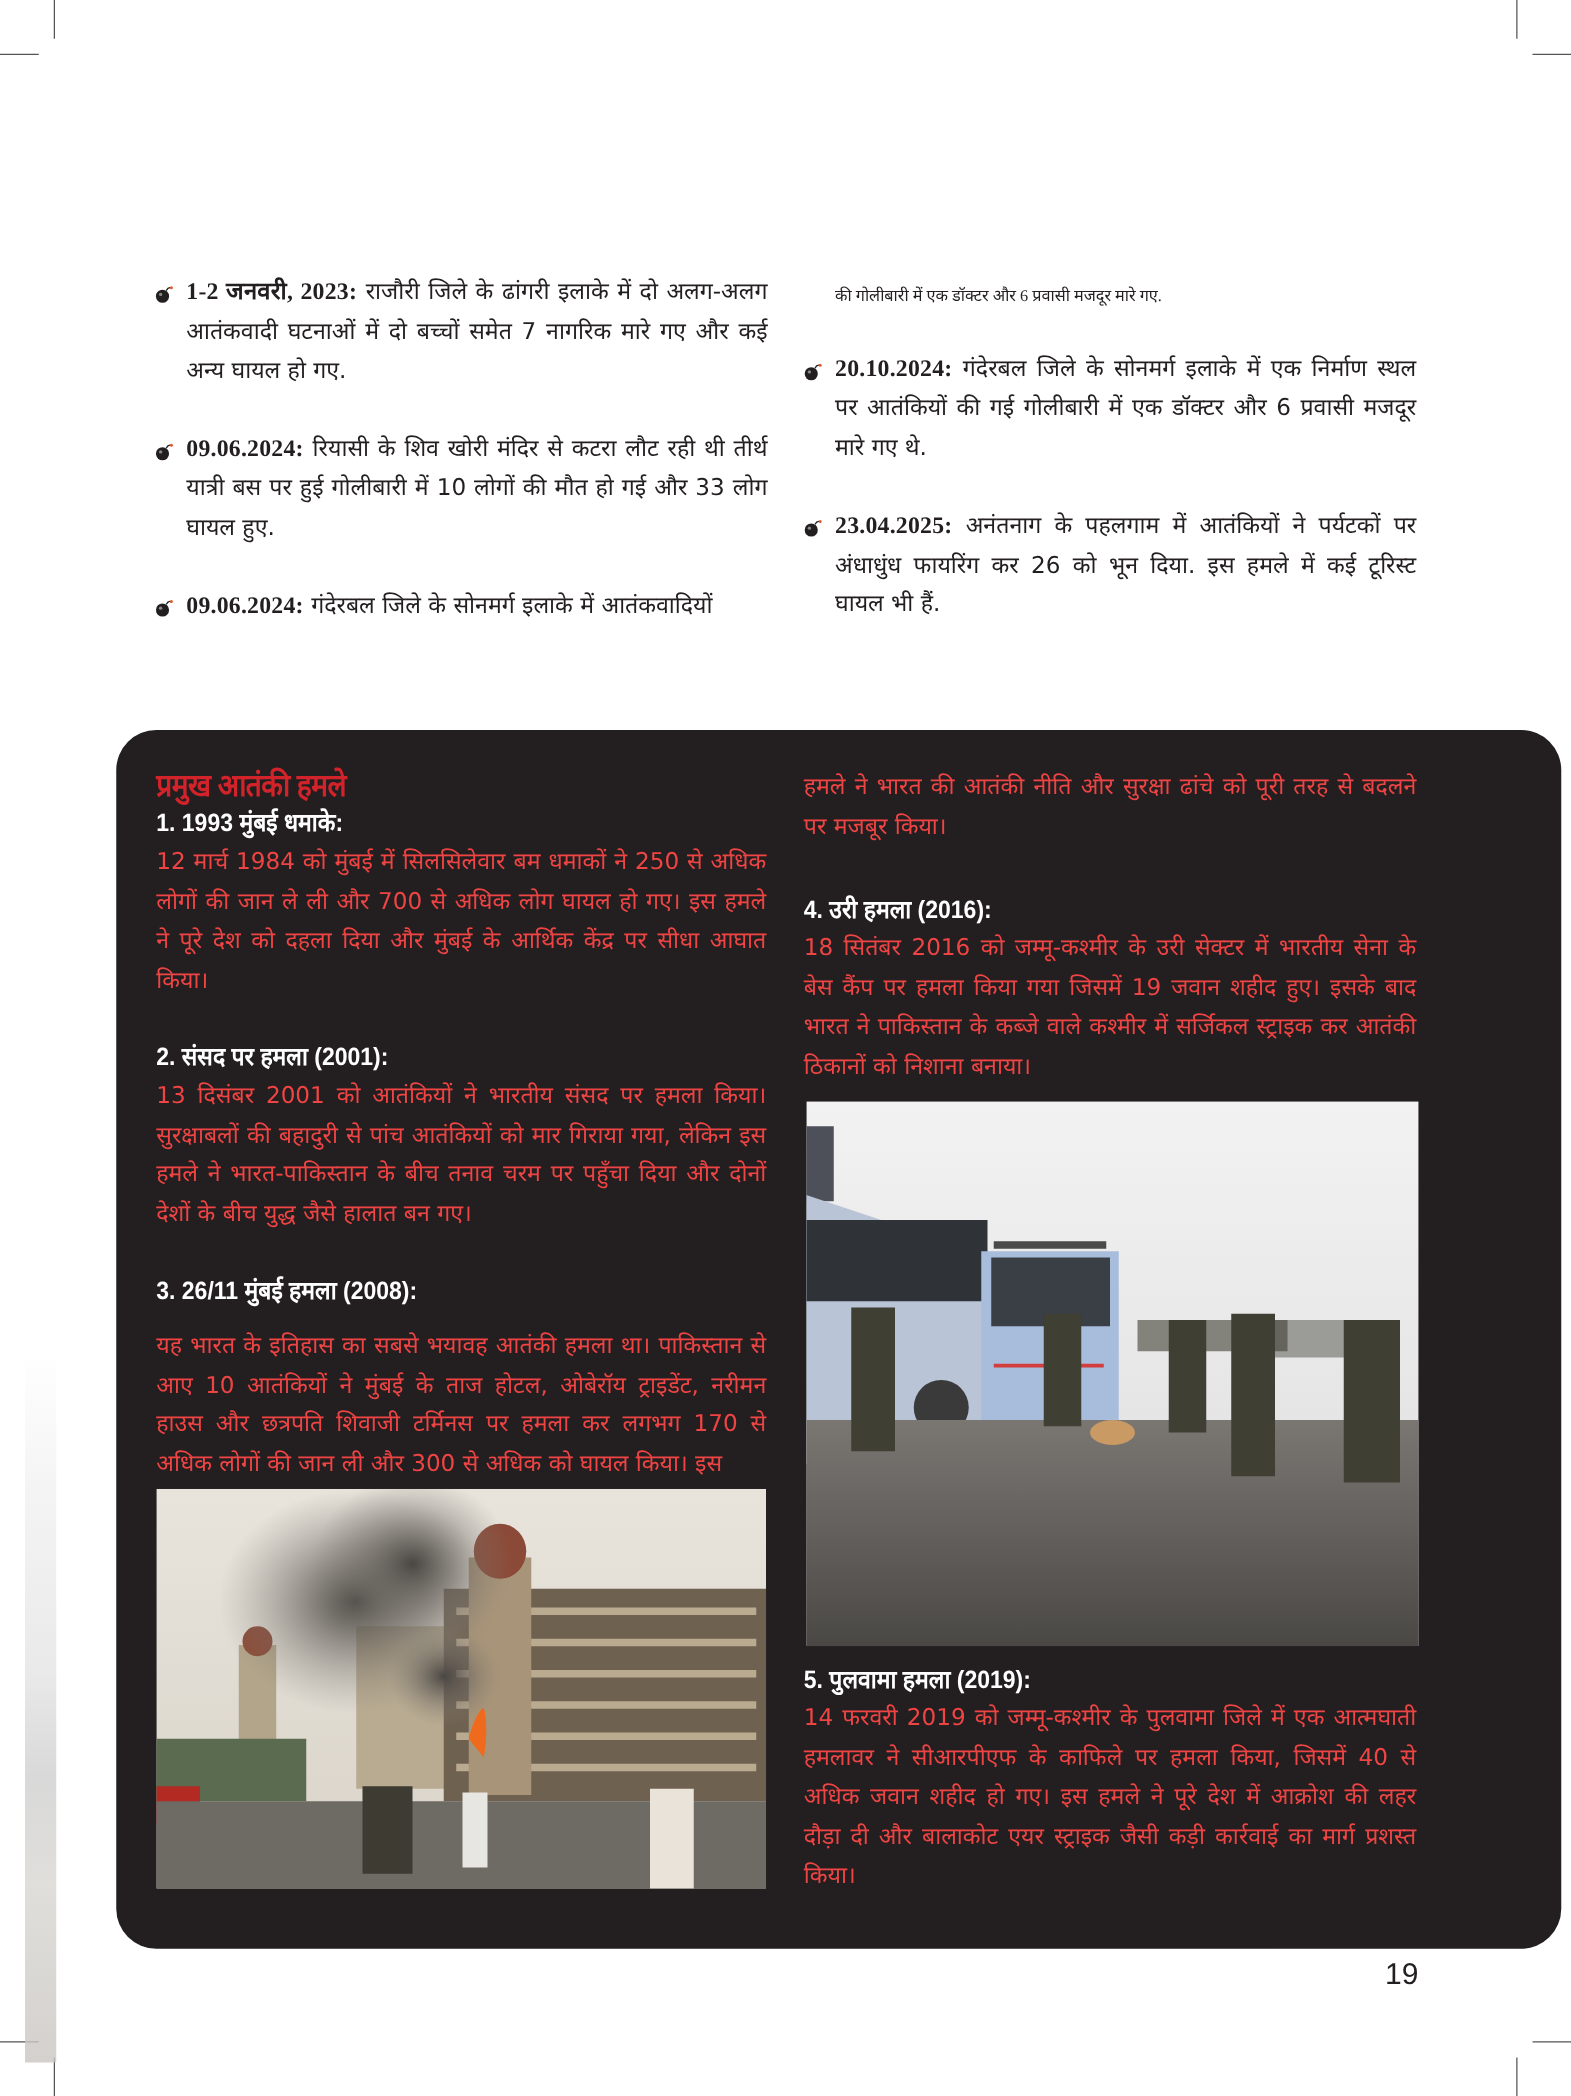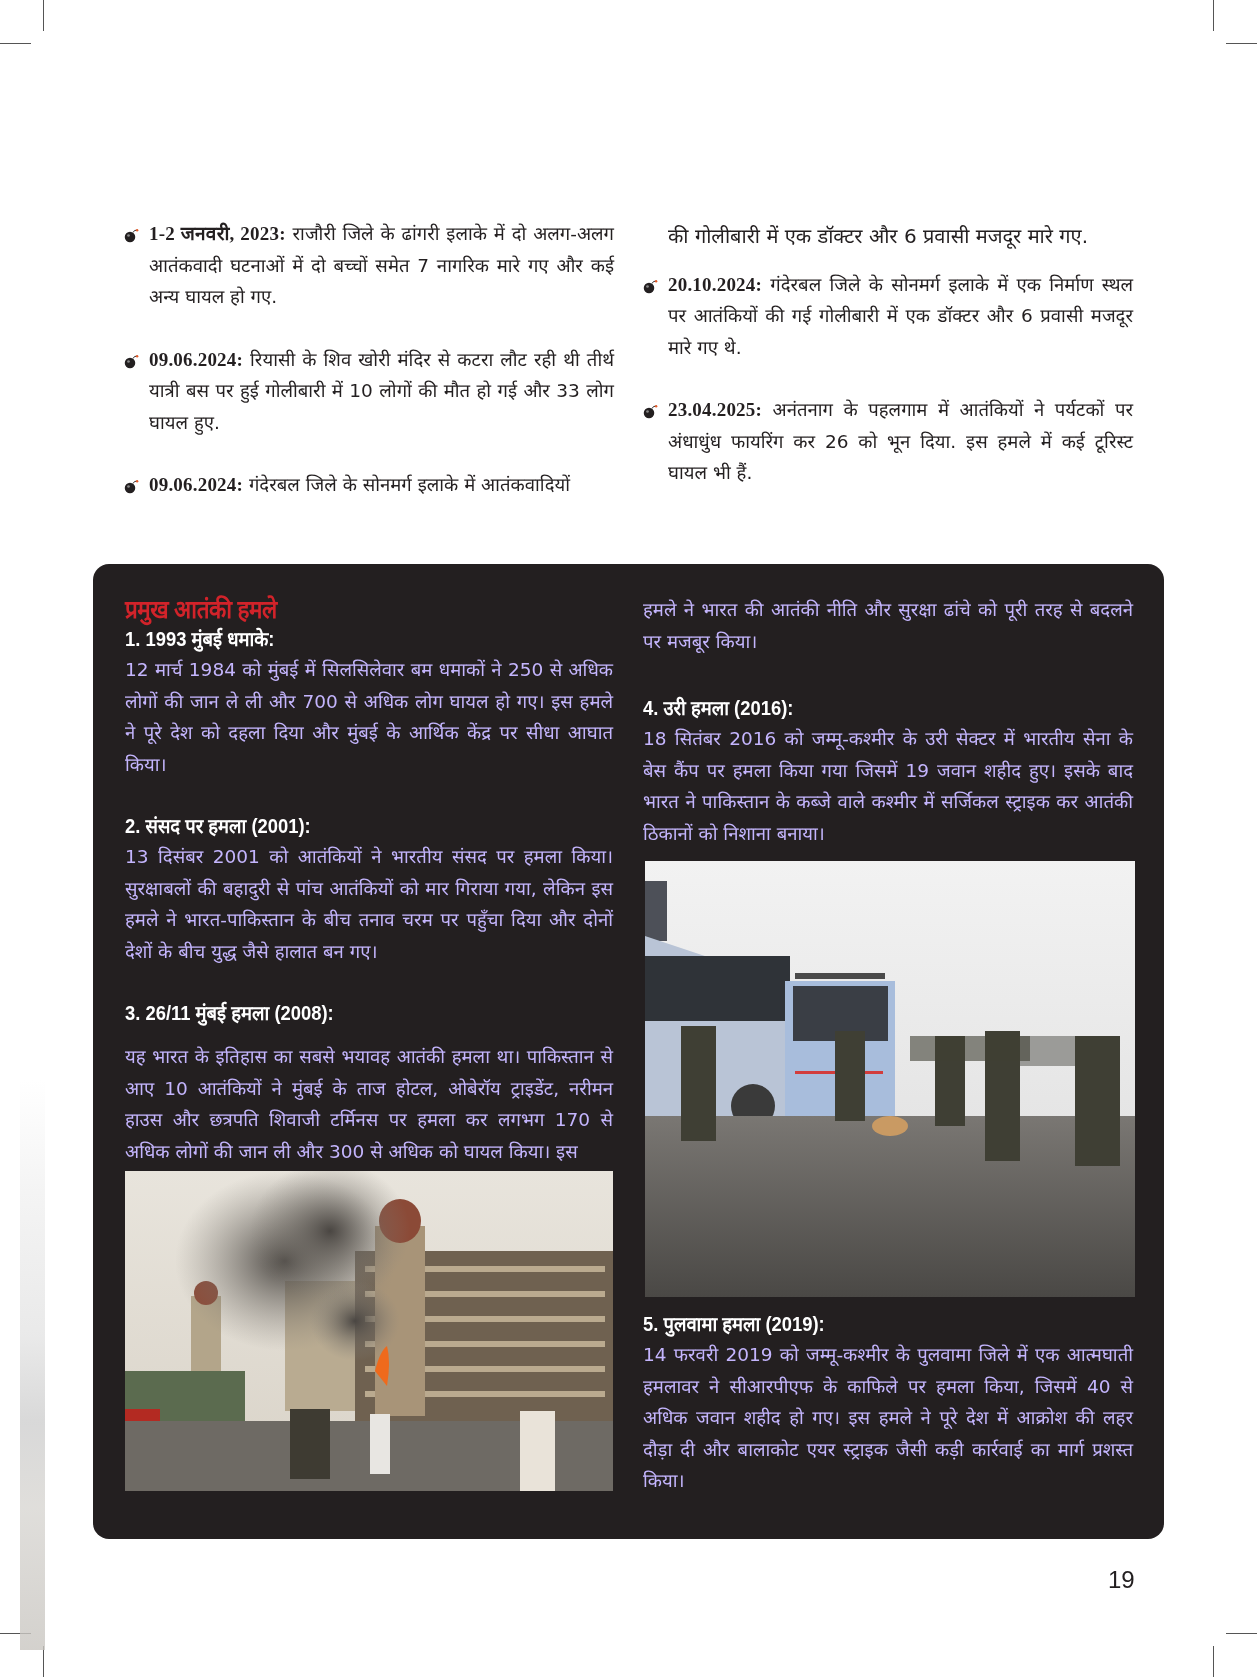--- a/index.html
+++ b/index.html
@@ -23,42 +23,42 @@
     font-size: 18.5px; line-height: 31.5px; margin: 0 0 31px 0;
     padding-left: 25px; position: relative; text-align: justify;
   }
   .entry .date {
     font-family: Liberation Serif, serif; font-weight: 900;
     font-size: 19px; letter-spacing: 0.2px; color: #231f20;
   }
   .bomb {
     position: absolute; left: 0; top: 10px; width: 15px; height: 15px;
   }
-  .cont { padding-left: 25px; font-size: 20px; line-height: 31.5px; margin-bottom: 16px; text-align: justify; }
+  .cont { padding-left: 25px; font-size: 13px; line-height: 31.5px; margin-bottom: 27px; text-align: justify; font-family: Liberation Serif, serif; }
 
   .dark-box {
-    position: absolute; left: 93px; top: 564px; width: 1071px; height: 975px;
-    background: #231f20; border-radius: 16px;
+    position: absolute; left: 93px; top: 584px; width: 1156px; height: 975px;
+    background: #231f20; border-radius: 32px;
   }
   .box-col { position: absolute; color: #ffffff; }
   .box-col.left { left: 32px; top: 30px; width: 488px; }
   .box-col.right { left: 550px; top: 30px; width: 490px; }
   .box-title {
     font-family: "Liberation Sans", sans-serif; font-weight: 900;
     color: #d2232a; font-size: 25px; line-height: 30px; letter-spacing: -0.5px;
     transform: scaleX(0.9); transform-origin: left;
   }
   .sec-h {
     font-family: "Liberation Sans", sans-serif; font-weight: 900;
     font-size: 20px; line-height: 30px; color: #ffffff;
     transform: scaleX(0.92); transform-origin: left;
   }
   .sec-p {
     font-size: 18.5px; line-height: 31.5px; margin: 0 0 31px 0;
-    text-align: justify; color: #c4b5fd;
+    text-align: justify; color: #ef4444;
   }
   .photo {
     position: relative; overflow: hidden; border: 0;
   }
   .photo.taj { width: 488px; height: 320px; margin-top: 4px; }
   .photo.pul { width: 490px; height: 436px; margin: 4px 0 12px 2px; }
   .page-num {
     position: absolute; left: 1108px; top: 1566px; font-family: "Liberation Sans", sans-serif;
     font-size: 24px; color: #231f20;
   }

